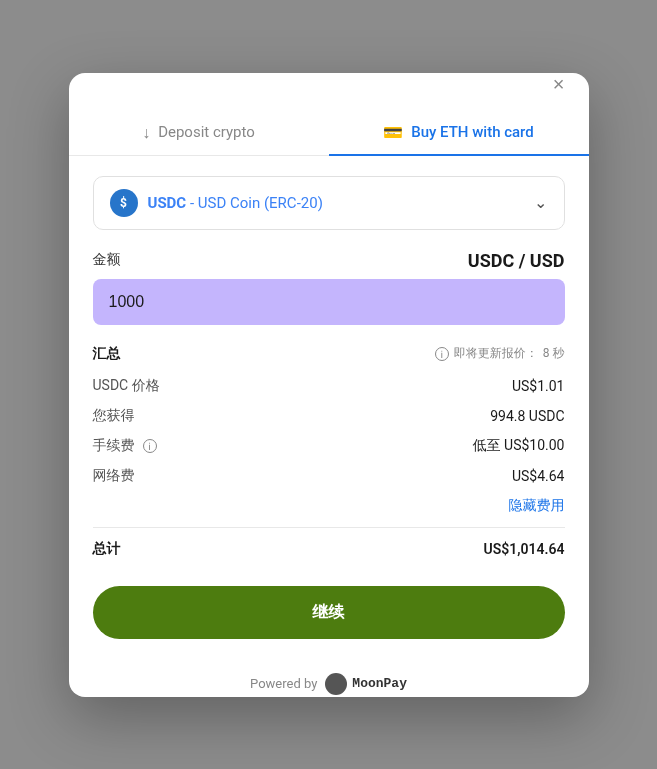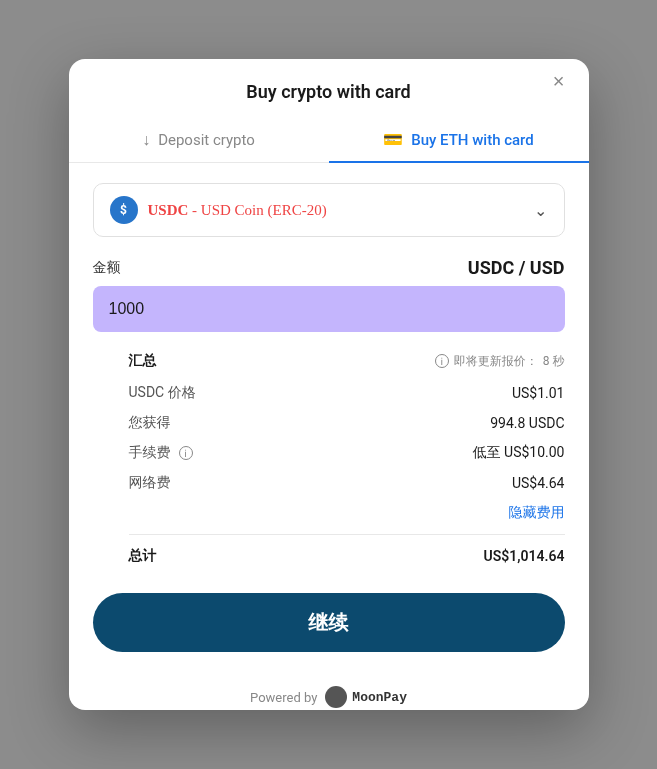--- a/index.html
+++ b/index.html
@@ -102,22 +102,21 @@
       border-radius: 50%;
       display: flex;
       align-items: center;
       justify-content: center;
       color: white;
       font-size: 12px;
       font-weight: 700;
     }
     .coin-name {
       font-size: 15px;
-      color: #ef4444;
-      font-family: Liberation Serif, serif;
+      color: #3b82f6;
     }
     .coin-name strong {
       font-weight: 700;
     }
     .chevron-down {
       color: #555;
       font-size: 16px;
     }
     .amount-section {
       margin-bottom: 8px;
@@ -147,21 +146,20 @@
       border: none;
       border-radius: 8px;
       padding: 14px 16px;
       font-size: 16px;
       color: #1a1a1a;
       outline: none;
     }
     .summary-section {
       margin-top: 20px;
       margin-bottom: 20px;
-      margin-left: 36px;
     }
     .summary-header {
       display: flex;
       justify-content: space-between;
       align-items: center;
       margin-bottom: 14px;
     }
     .summary-title {
       font-size: 14px;
       font-weight: 600;
@@ -217,26 +215,26 @@
       font-weight: 600;
       color: #1a1a1a;
     }
     .total-value {
       font-size: 14px;
       font-weight: 600;
       color: #1a1a1a;
     }
     .continue-btn {
       width: 100%;
-      background: #0c4a6e;
+      background: #4d7c0f;
       color: white;
       border: none;
       border-radius: 50px;
       padding: 16px;
-      font-size: 20px;
+      font-size: 16px;
       font-weight: 600;
       cursor: pointer;
       margin-top: 8px;
     }
     .modal-footer {
       padding: 14px 24px 2px;
       display: flex;
       align-items: center;
       justify-content: center;
       gap: 8px;
@@ -262,21 +260,20 @@
       font-weight: 600;
       color: #333;
       font-family: Liberation Mono, monospace;
     }
   </style>
 </head>
 <body>
 
 <div class="modal">
   <div class="modal-header">
-    <span class="modal-title">Buy crypto with card</span>
     <button class="close-btn">×</button>
   </div>
 
   <div class="tabs">
     <div class="tab">
       <span class="tab-icon">↓</span>
       <span>Deposit crypto</span>
     </div>
     <div class="tab active">
       <span class="tab-icon">💳</span>

